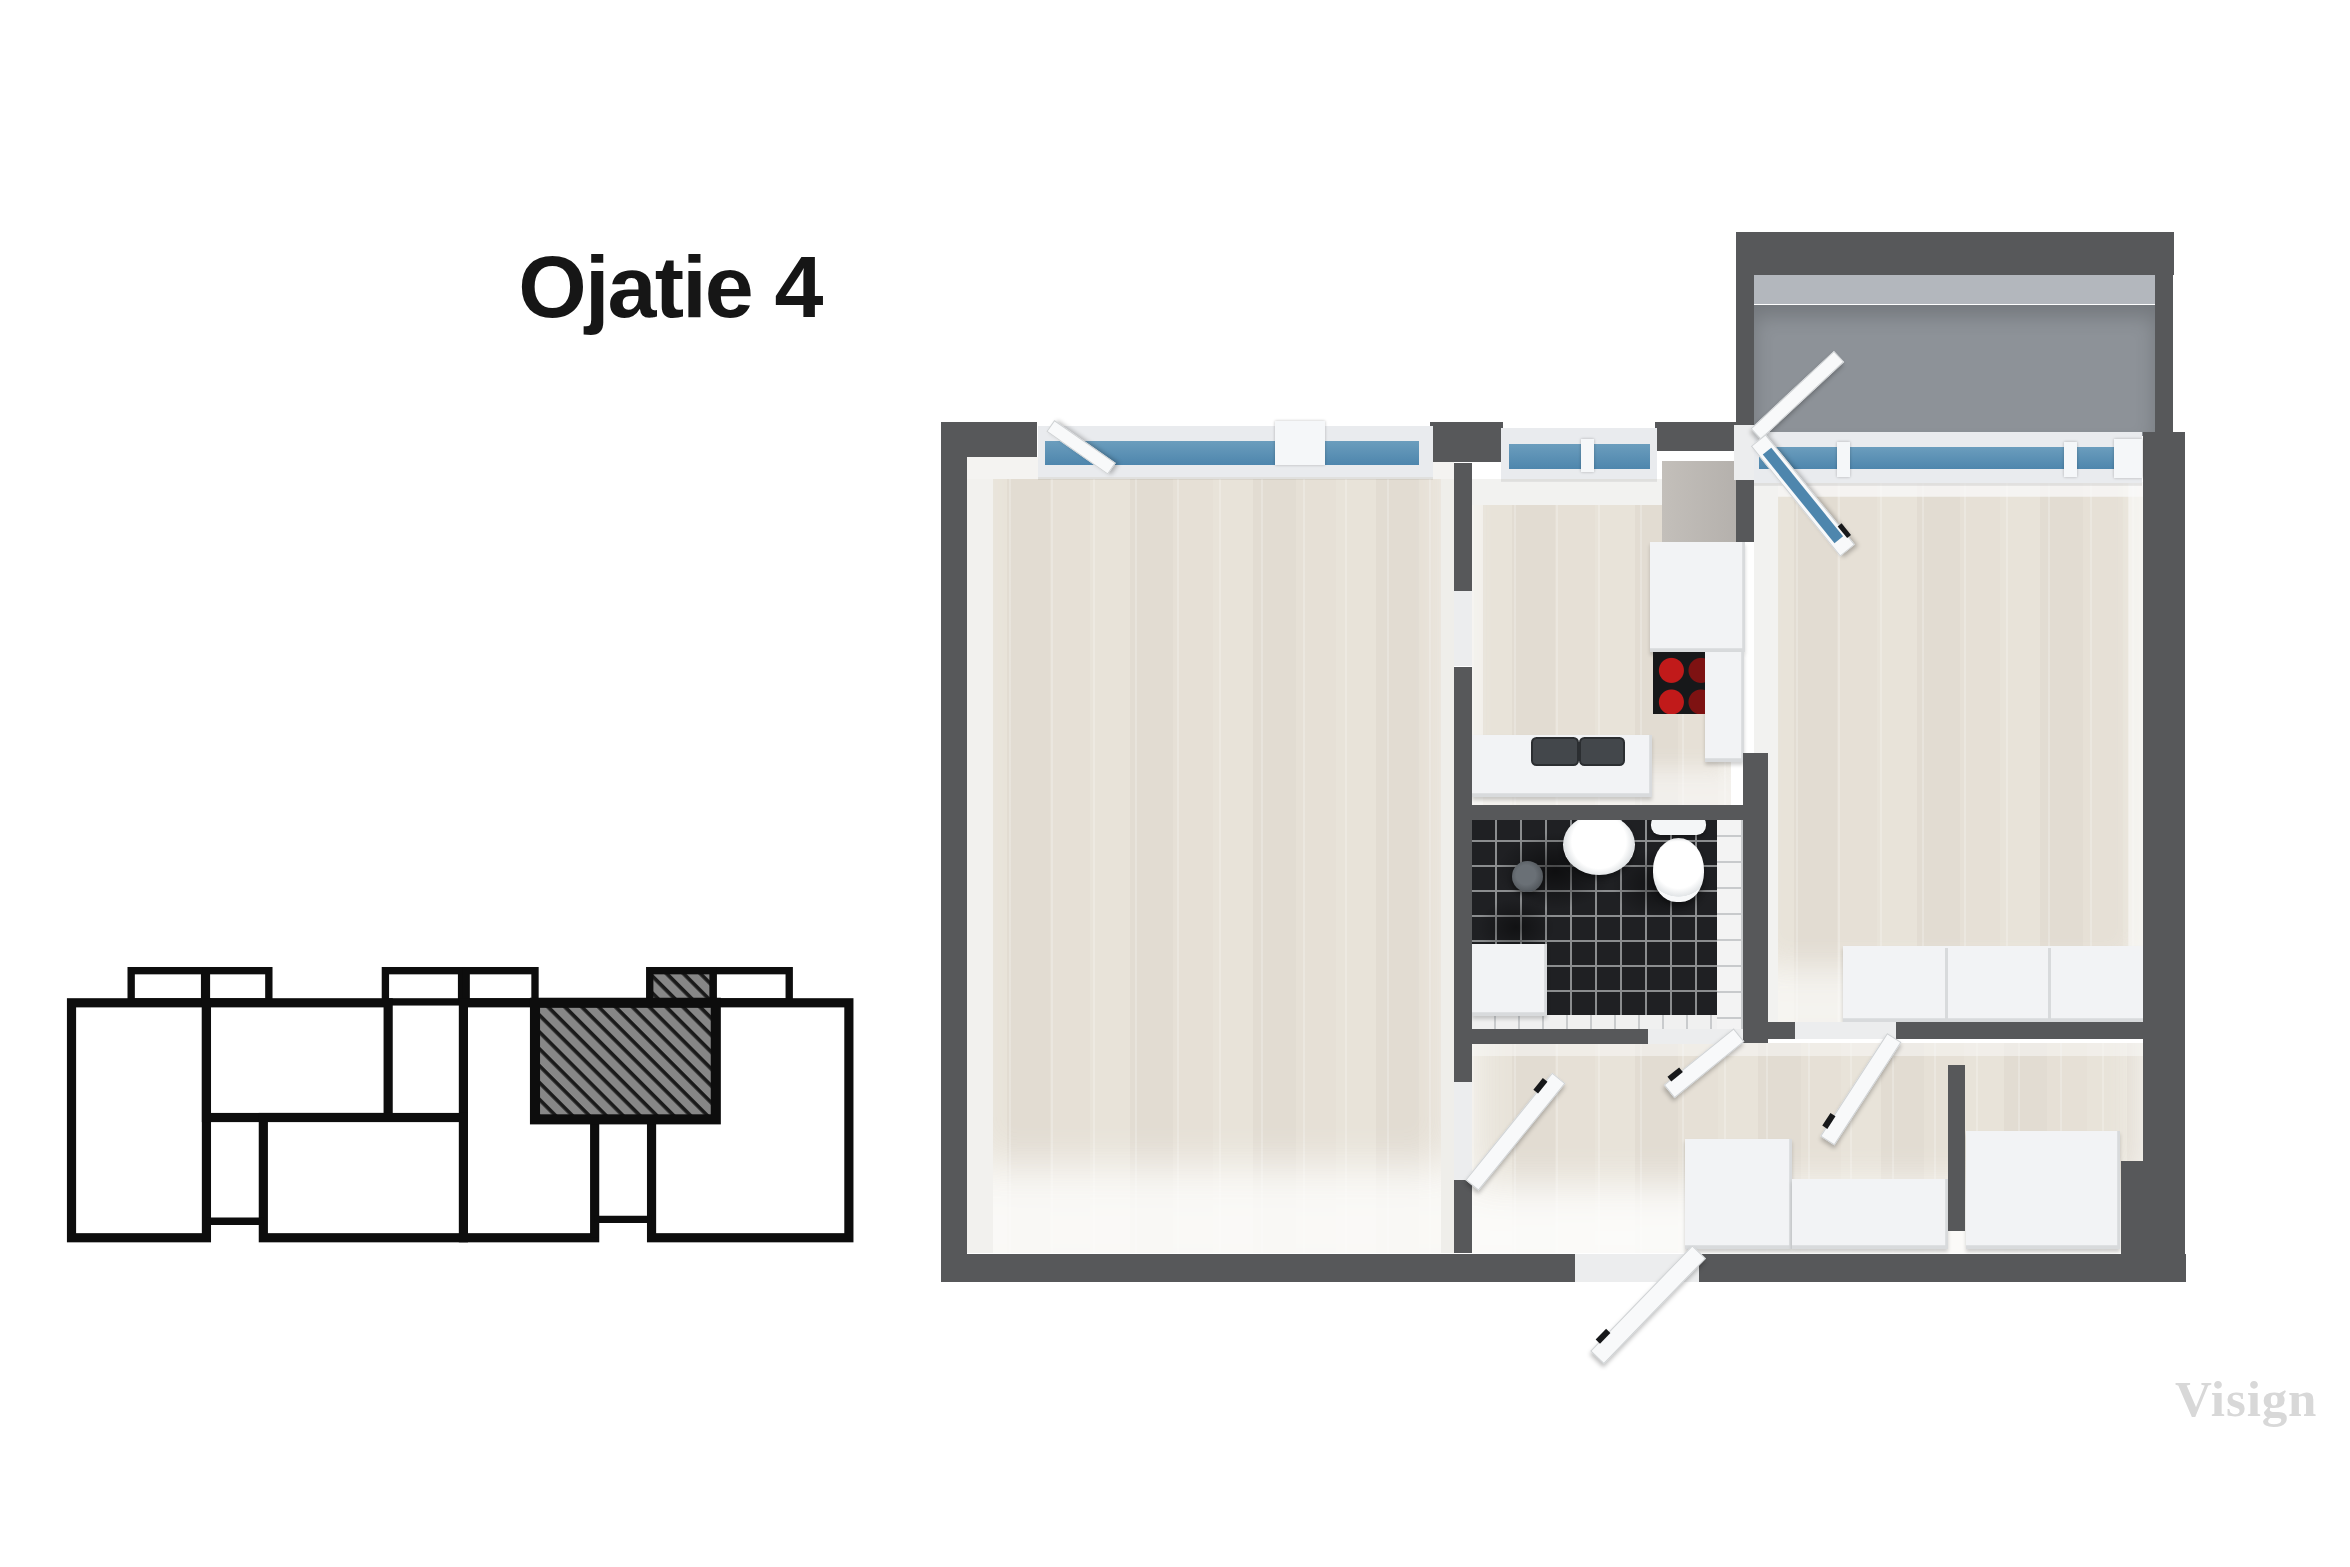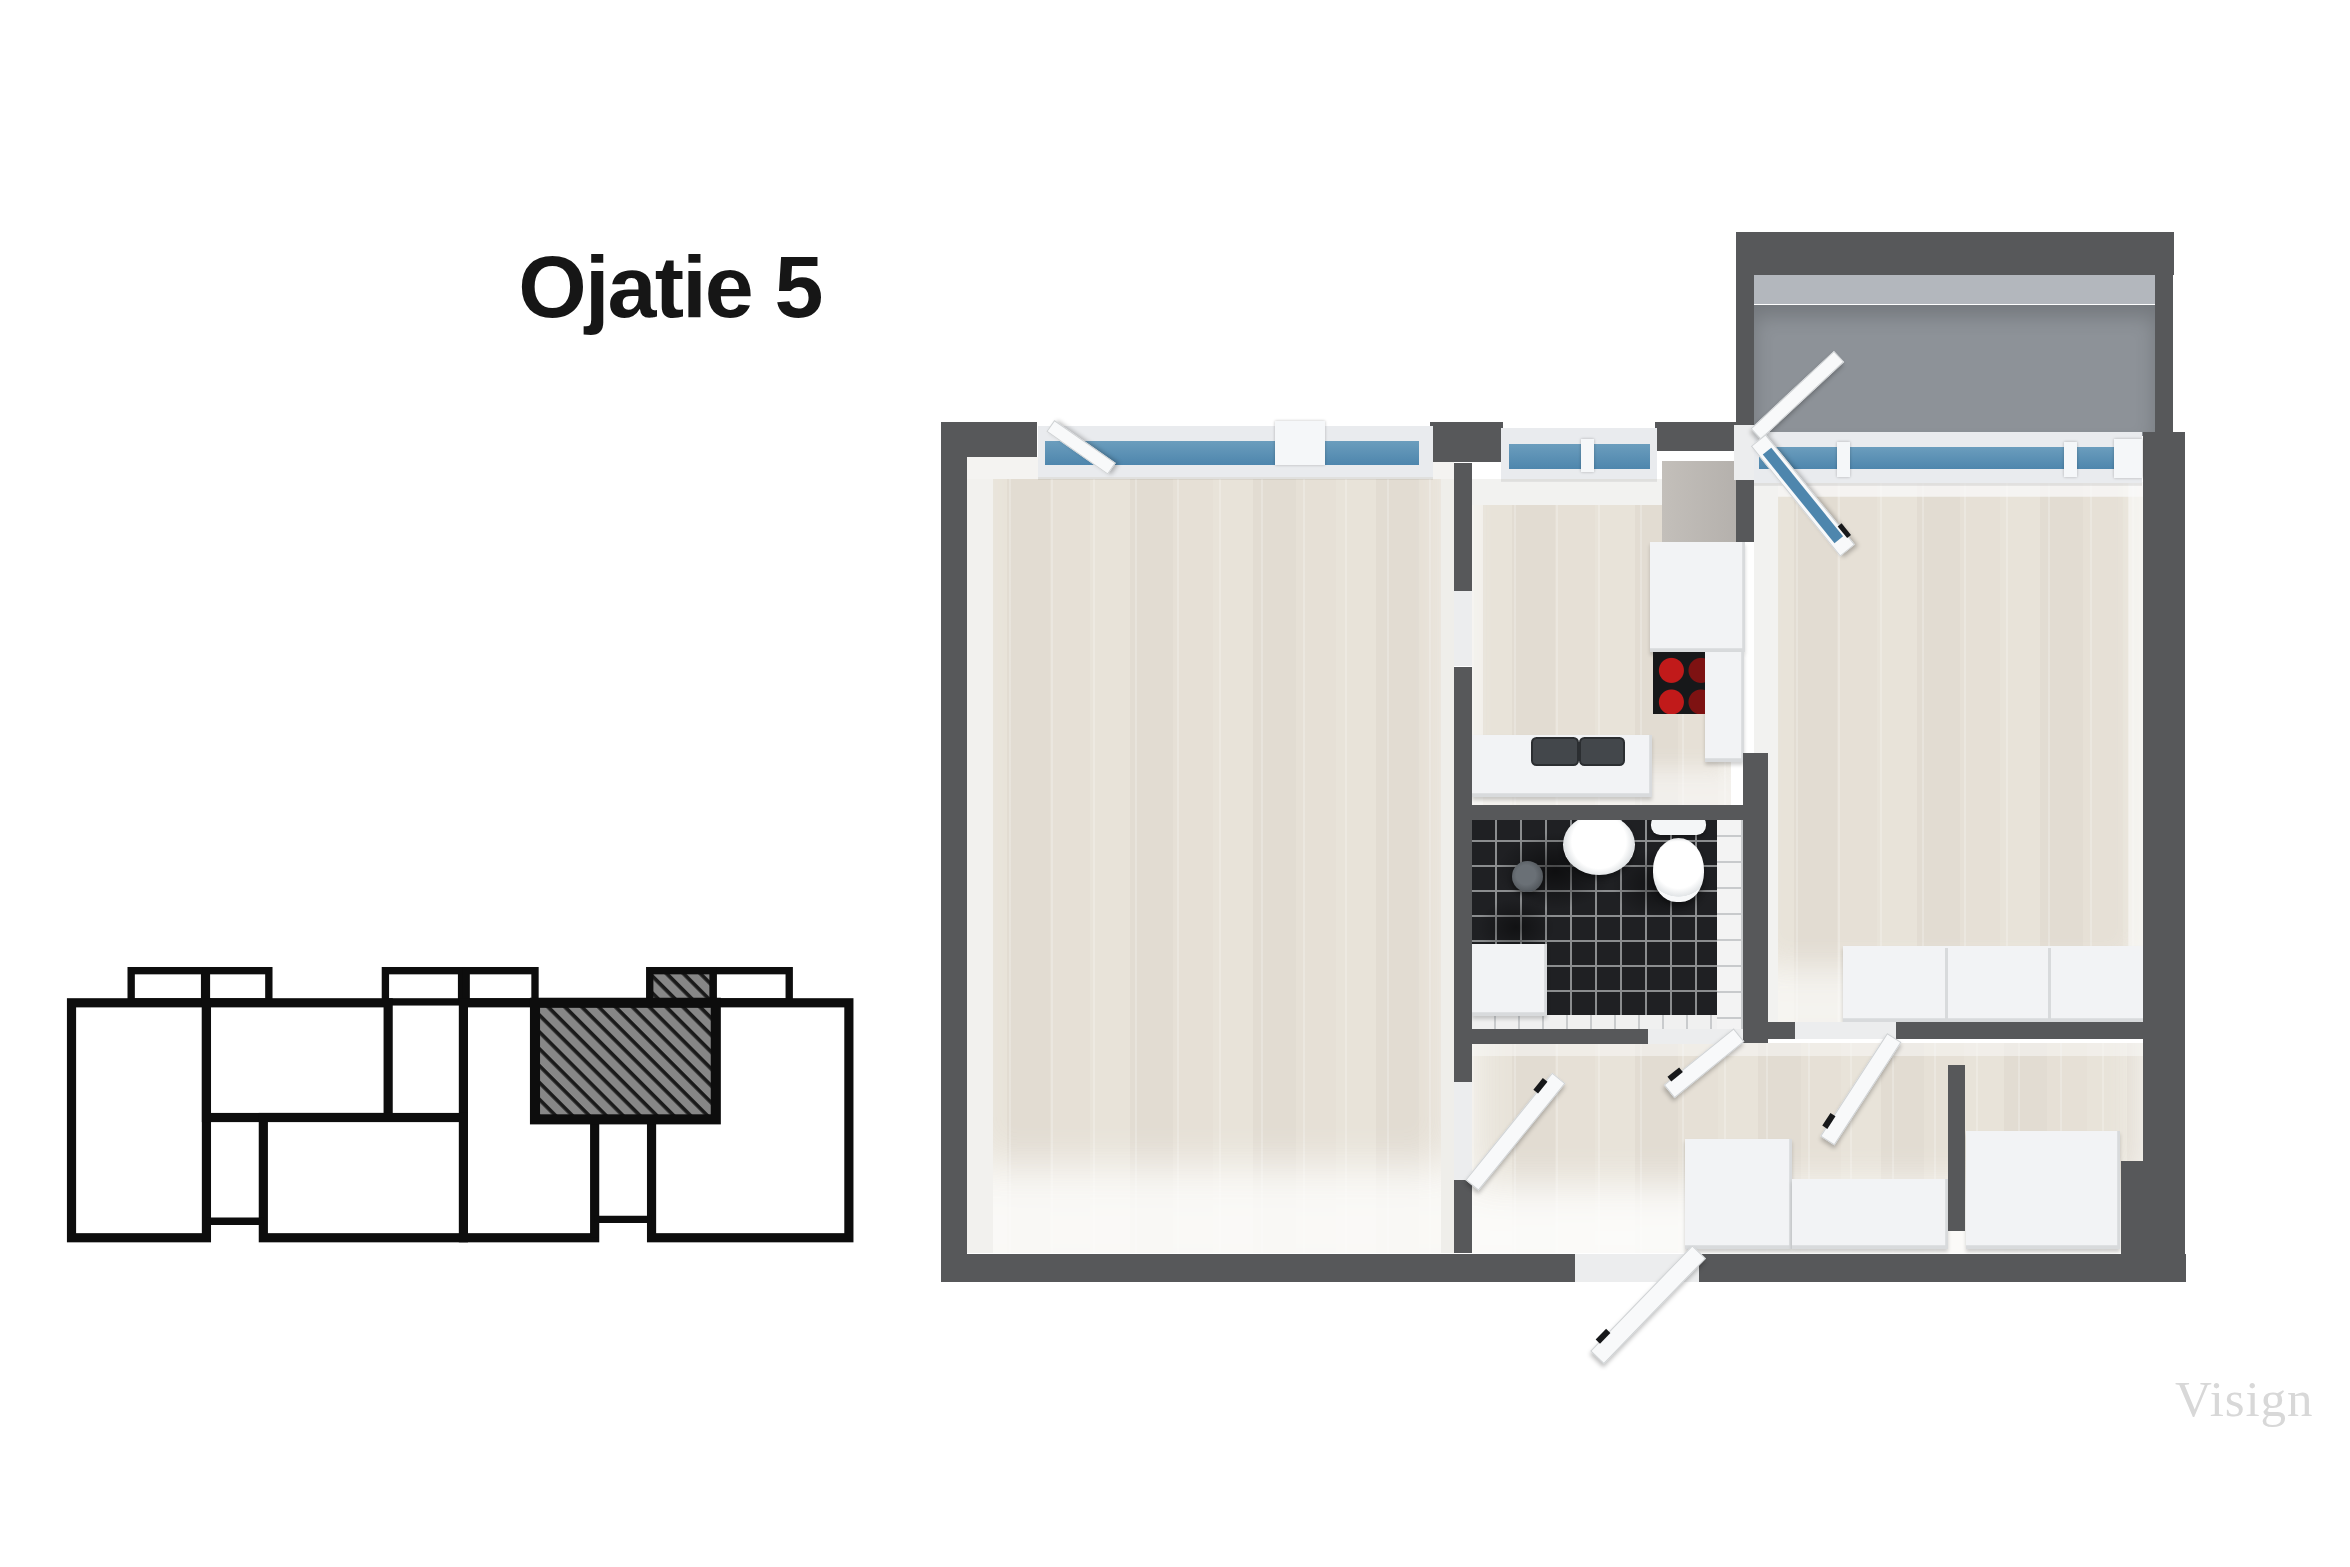--- a/index.html
+++ b/index.html
@@ -7,21 +7,21 @@
         font-family:"Liberation Sans", sans-serif;}
 
   
   .title-block{position:absolute;left:459px;top:241px;width:422px;text-align:center;color:var(--text);}
   .title-block h1{margin:0 0 27.5px 0;font-size:88px;line-height:1.05;font-weight:bold;letter-spacing:-1.8px;}
   .title-block p{margin:0;font-size:61px;line-height:1.38;font-weight:400;}
 
   
   .disclaimer{position:absolute;left:996px;top:1387px;font-size:30px;color:var(--muted);}
   .watermark{position:absolute;left:2175px;top:1370px;font-size:51px;color:var(--watermark);
-             font-family:"Liberation Serif", serif;font-weight:normal;letter-spacing:0.9px;}
+             font-family:"Liberation Serif", serif;font-weight:bold;letter-spacing:0.9px;}
 
   
   .locator{position:absolute;left:55px;top:955px;}
 
   
   .plan{position:absolute;left:0;top:0;width:2351px;height:1568px;}
   .plan div{position:absolute;}
   .w{background:var(--wall);z-index:30;}
   .floor{z-index:5;background:
       repeating-linear-gradient(90deg, rgba(255,255,255,.22) 0 1.8px, rgba(255,255,255,0) 1.8px 42px),
@@ -79,21 +79,21 @@
       z-index:24;box-shadow:0 2.8px 4.6px rgba(0,0,0,.4);}
   .cab-gray{background:linear-gradient(90deg,#c3bfba,#b3afab);z-index:21;box-shadow:inset -3.7px 0 0 #a49f9a;}
   .divline{background:#d8dadc;z-index:26;}
 </style>
 </head>
 <body>
 
 <div class="page">
 
   <div class="title-block">
-    <h1>Ojatie 5</h1>
+    <h1>Ojatie 4</h1>
   </div>
 
   <svg class="locator" width="826" height="303" viewBox="60 1040 900 330">
     <defs>
       <pattern id="hatch" width="13" height="13" patternUnits="userSpaceOnUse" patternTransform="rotate(45)">
         <rect width="13" height="13" fill="#878787"></rect>
         <rect width="13" height="4" fill="#1a1a1a"></rect>
       </pattern>
     </defs>
     <g stroke="#0d0d0d" fill="#ffffff" stroke-width="8">

